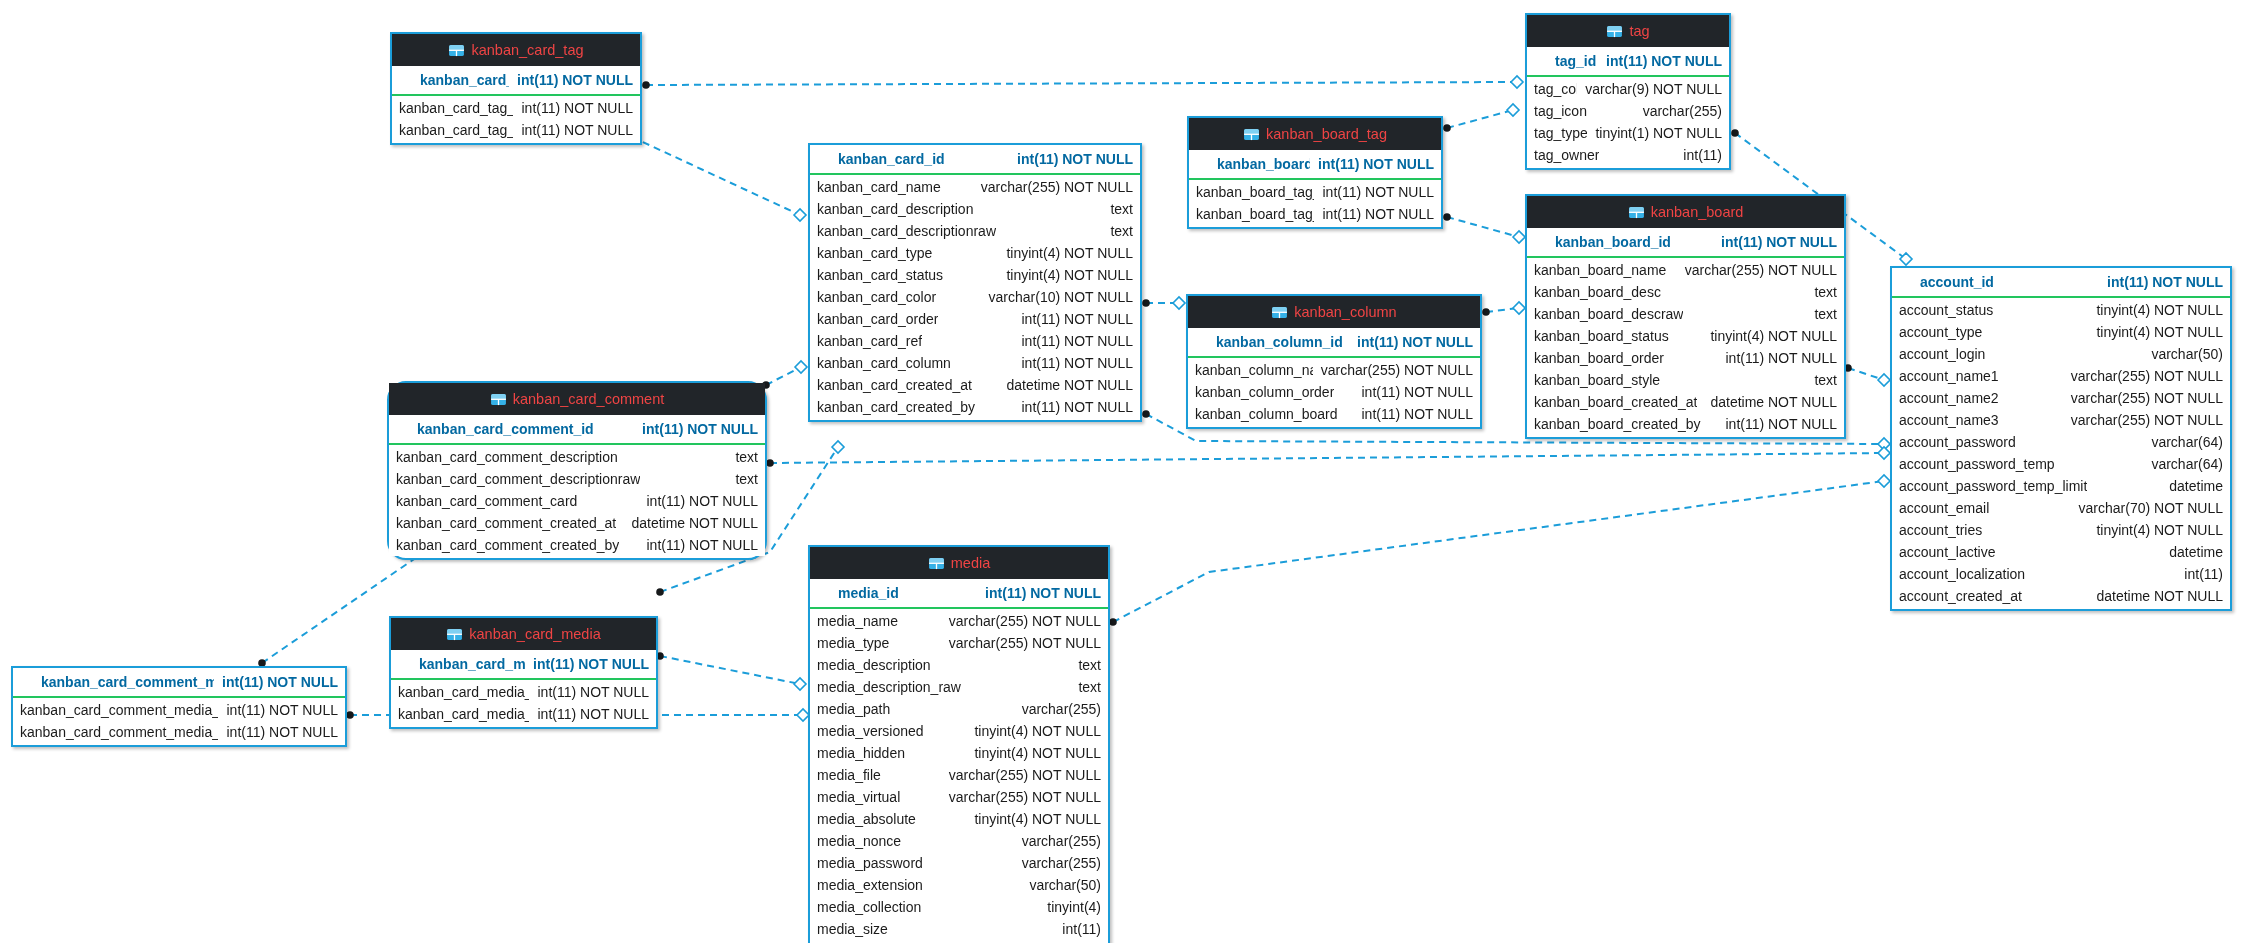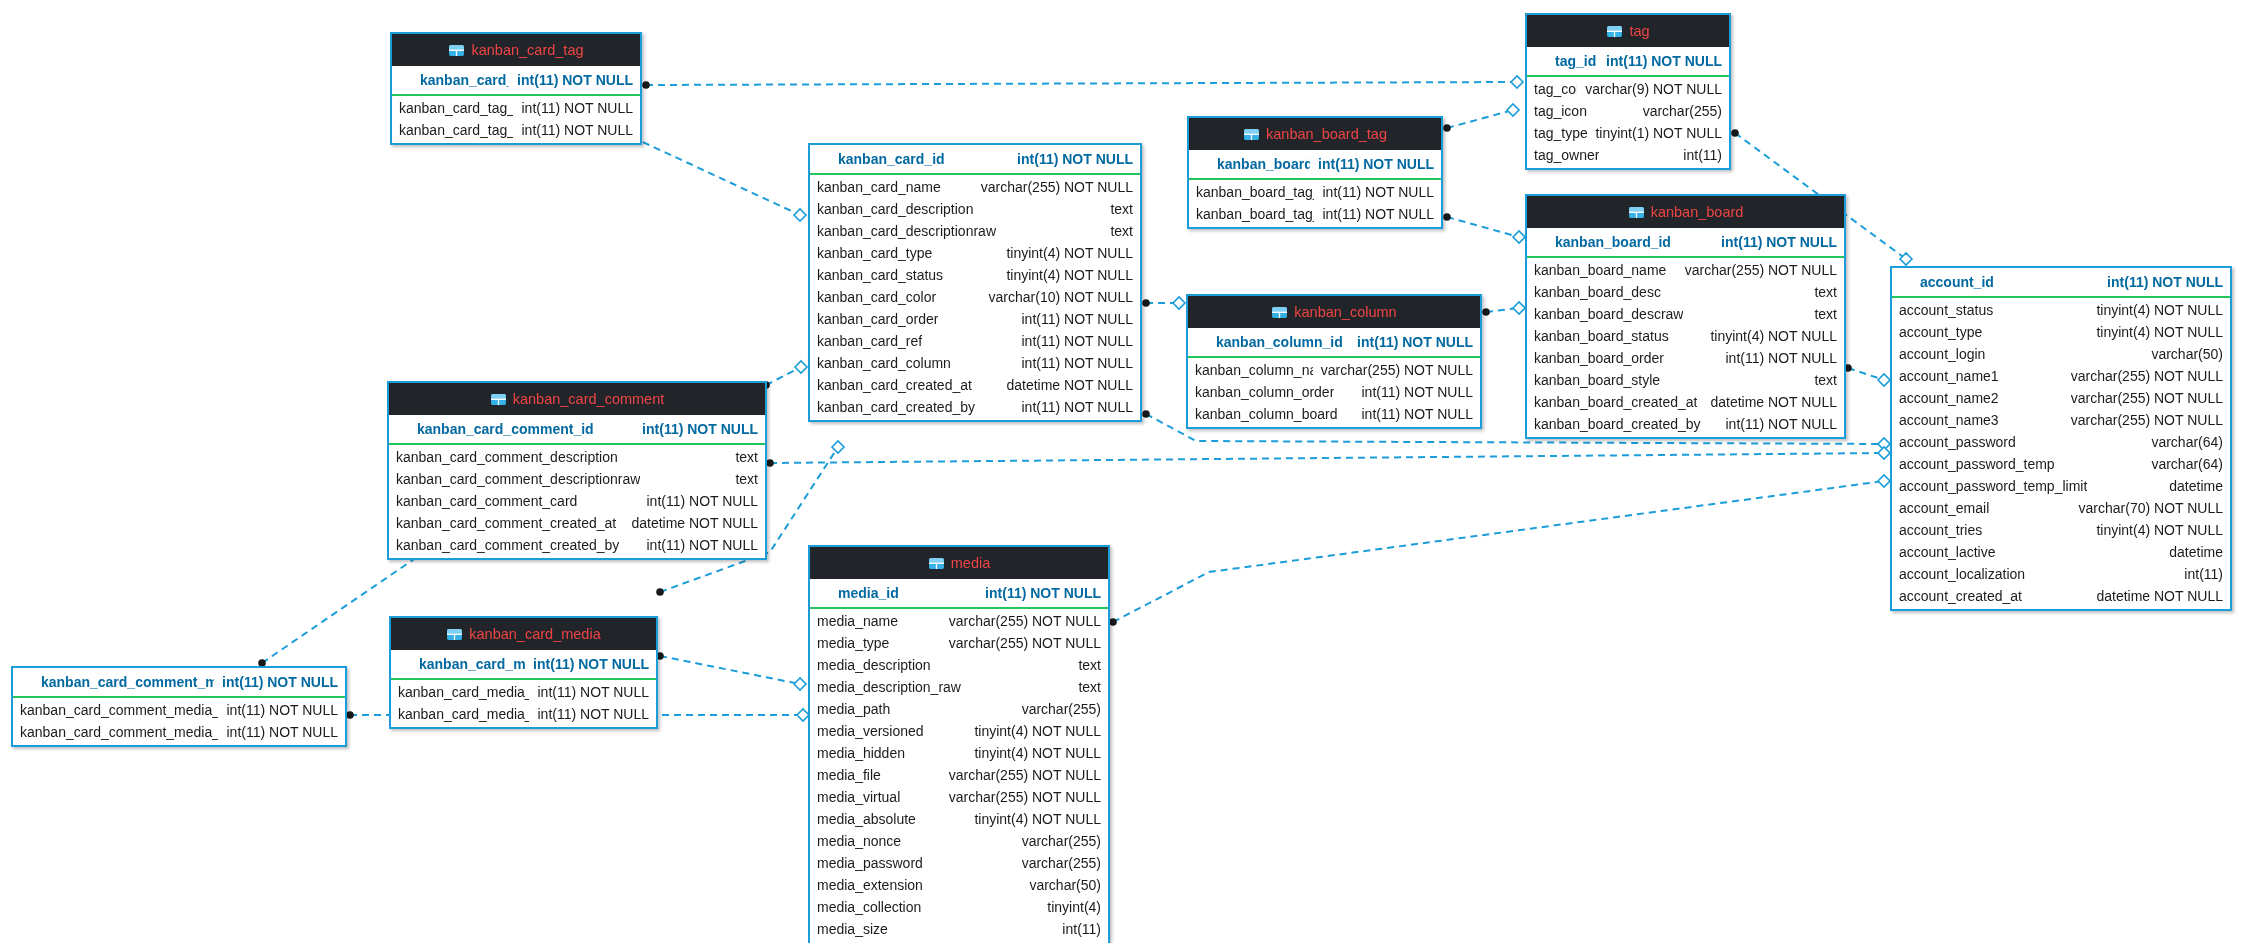--- a/index.html
+++ b/index.html
@@ -149,21 +149,21 @@
         <div class="db-row">
           <span class="fname">kanban_card_created_at</span>
           <span class="ftype">datetime NOT NULL</span>
         </div>
         <div class="db-row">
           <span class="fname">kanban_card_created_by</span>
           <span class="ftype">int(11) NOT NULL</span>
         </div>
       </div>
     </div>
-    <div class="db-table" style="left: 387px; top: 381px; width: 380px;">
+    <div class="db-table" style="left: 387px; top: 381px; width: 380px; border-radius: 19px;">
       <div class="db-header">
         <span class="tbl-icon">
           <svg width="17" height="13" viewBox="0 0 18 14" aria-hidden="true">
             <rect x="1" y="1" width="16" height="12" rx="2" fill="#35b1e7"></rect>
             <path d="M1 3 a2 2 0 0 1 2-2 h12 a2 2 0 0 1 2 2 v3.5 H1 Z" fill="#7fd0f2"></path>
             <line x1="1" y1="6.8" x2="17" y2="6.8" stroke="#fff" stroke-width="1.4"></line>
             <line x1="9" y1="6.8" x2="9" y2="13" stroke="#fff" stroke-width="1.4"></line>
           </svg>
         </span>
         <span>kanban_card_comment</span>

